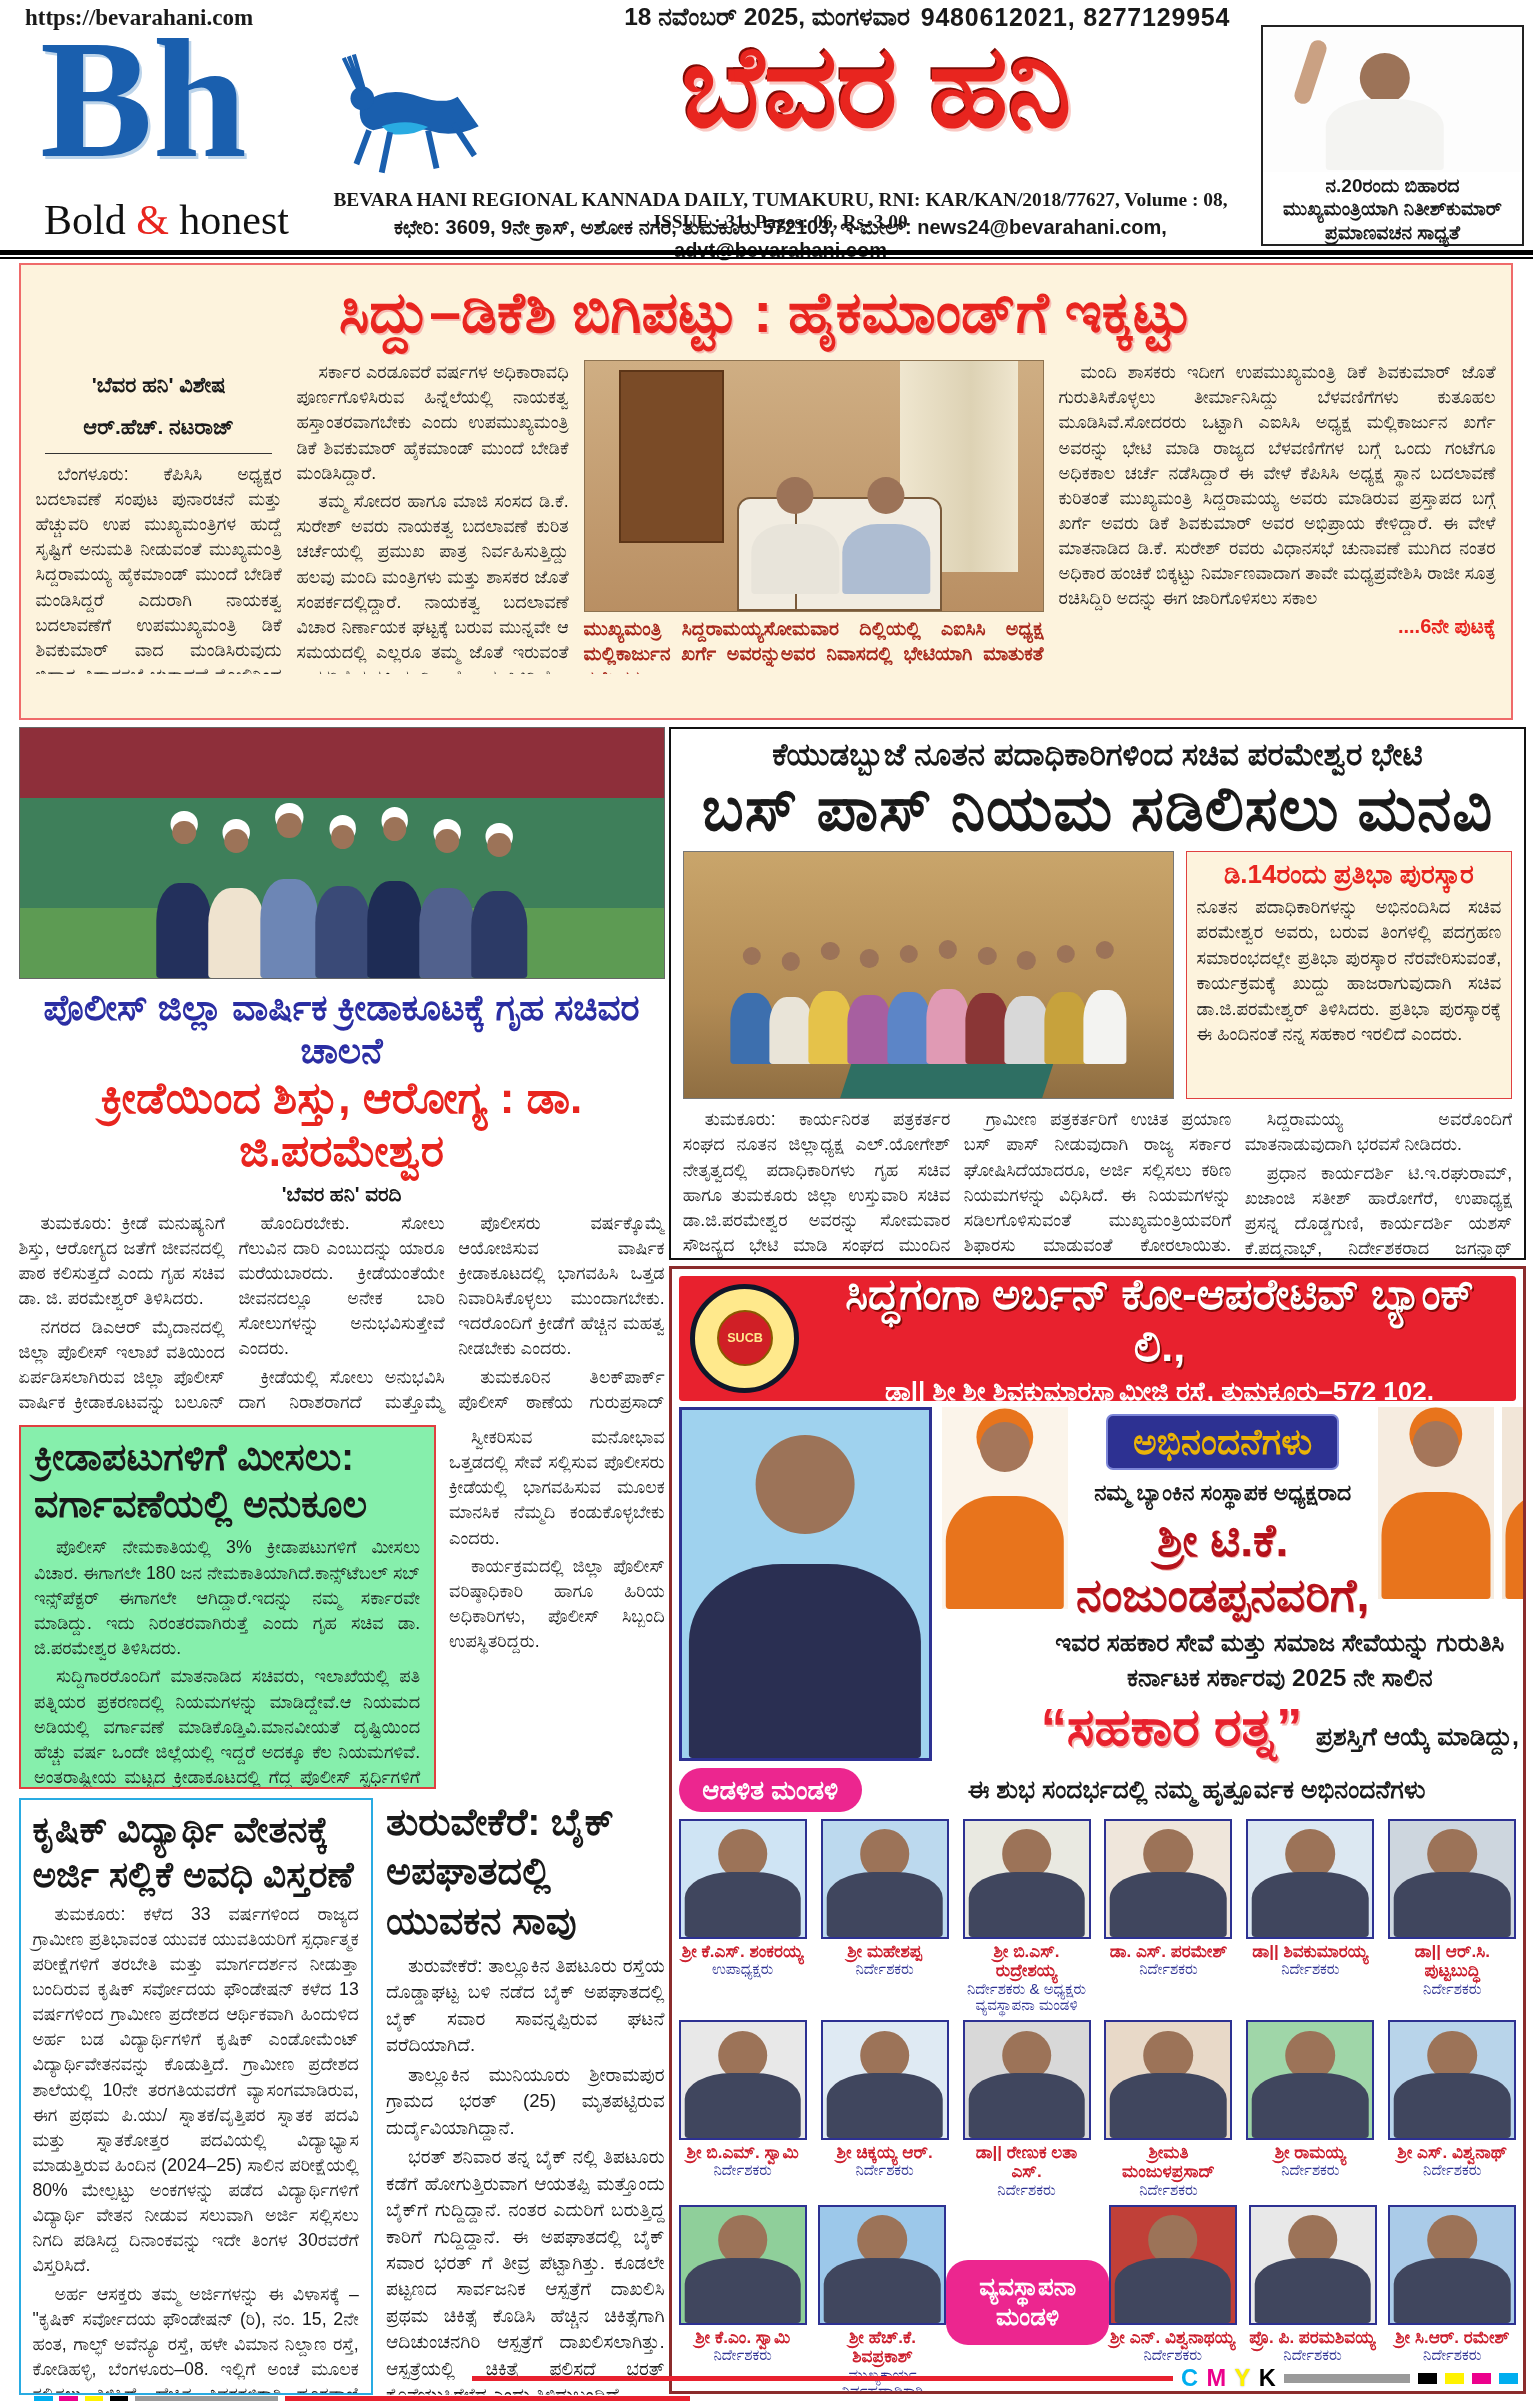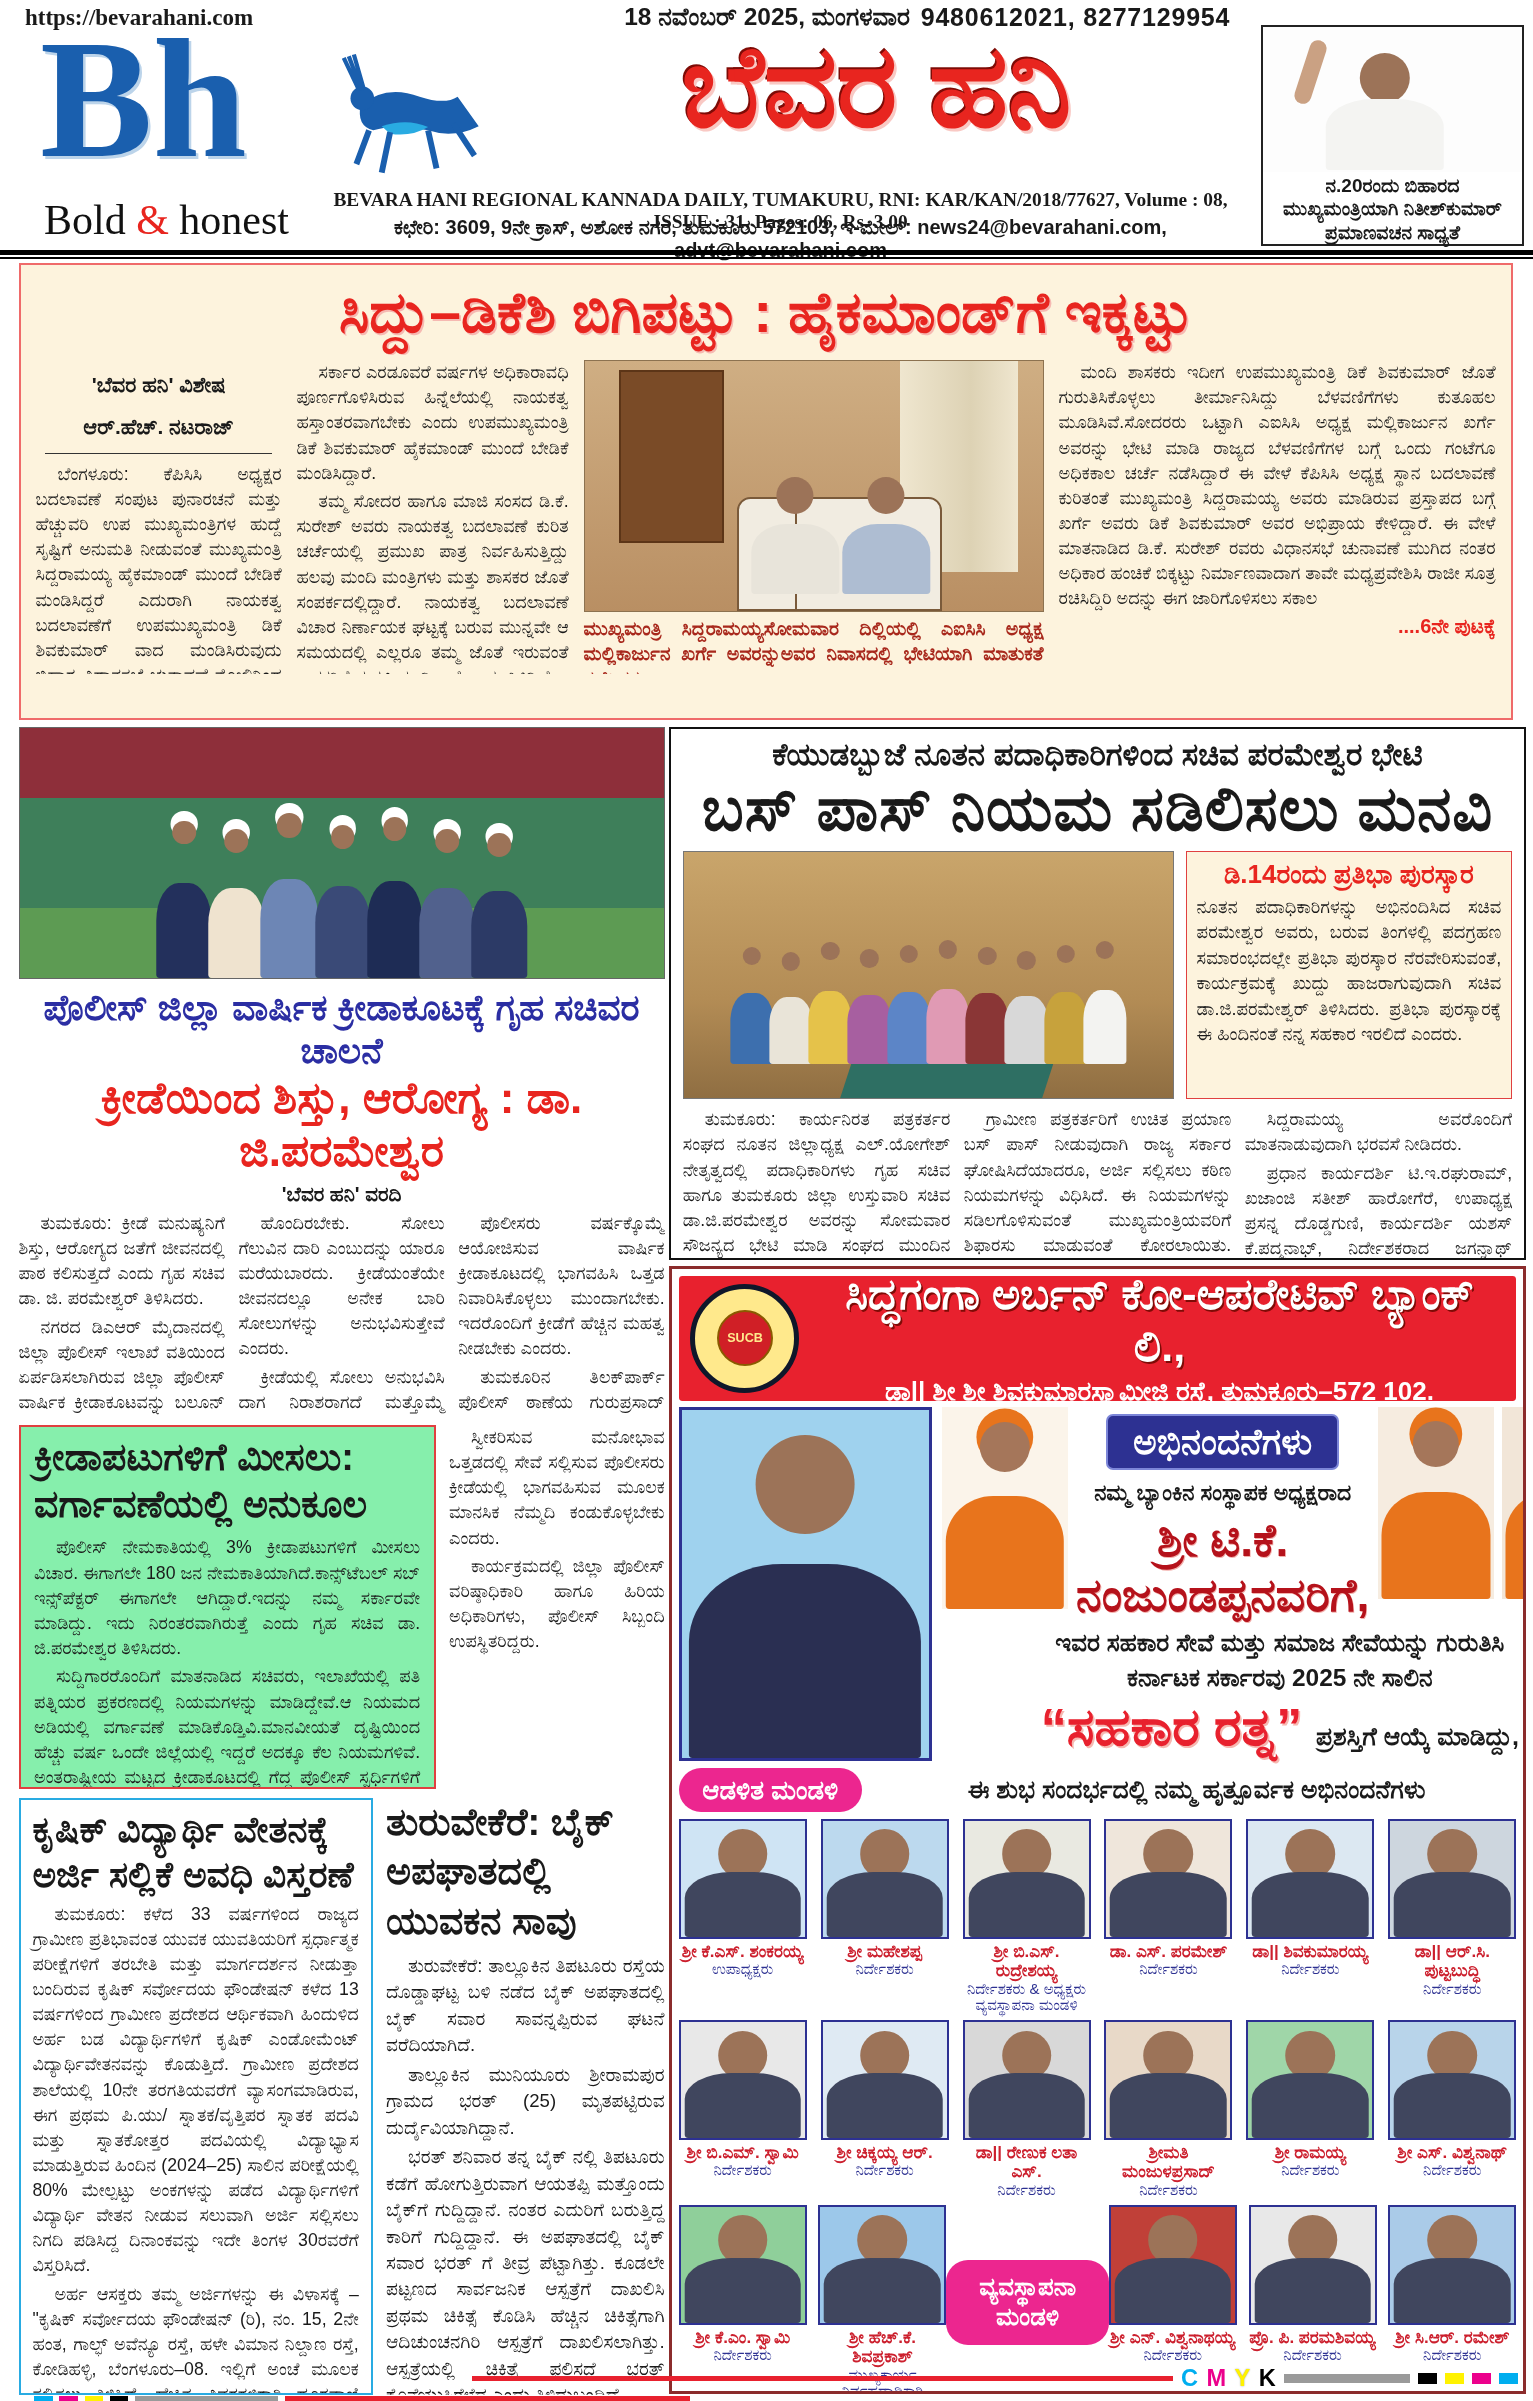--- a/index.html
+++ b/index.html
@@ -81,21 +81,21 @@
                 color:#ffe98c;font-weight:bold;font-size:12.6px;display:flex;align-items:center;justify-content:center;}
   .ad-bk{flex:1;text-align:center;color:#fff;}
   .ad-bk .nm{font-weight:bold;font-size:43px;line-height:1.2;text-shadow:1.7px 1.7px 0 #7e0b06;}
   .ad-bk .addr{font-weight:bold;font-size:26px;margin-top:3.4px;}
   .ad-mid{display:flex;gap:10px;flex:none;height:354px;}
   .hon-photo{width:253px;flex:none;border:3.4px solid #2d3192;box-sizing:border-box;position:relative;overflow:hidden;}
   .ad-right{flex:1;display:flex;flex-direction:column;}
   .ad-row1{display:flex;gap:8.4px;}
   .swami{position:relative;flex:none;overflow:hidden;}
   .cg-stack{flex:1;text-align:center;}
-  .congrats{display:inline-block;background:#2d3192;color:#ffffff;font-weight:bold;font-size:36px;
+  .congrats{display:inline-block;background:#2d3192;color:#eab308;font-weight:bold;font-size:36px;
             padding:5px 25px;border-radius:7px;border:2.5px solid #7c86d8;margin-top:6.7px;}
   .cg-line1{font-weight:bold;font-size:22px;margin-top:10px;}
   .honoree{font-weight:bold;font-size:46px;color:#b5121b;margin-top:6.7px;text-shadow:0.8px 0.8px 0 #f3b0ac;}
   .ad-line{font-weight:bold;font-size:24.5px;text-align:center;margin-top:6.7px;}
   .award-row{text-align:center;margin-top:5px;}
   .award{font-weight:bold;font-size:52px;color:#e8212e;text-shadow:1.7px 1.7px 0 #f6b9b2;}
   .award-suffix{font-weight:bold;font-size:25px;margin-left:10px;}
   .pill{display:inline-block;background:#ec268f;color:#fff;font-weight:bold;font-size:26px;
         padding:6.7px 23.6px;border-radius:34px;}
   .ad-pillrow{display:flex;align-items:center;gap:15px;flex:none;}

